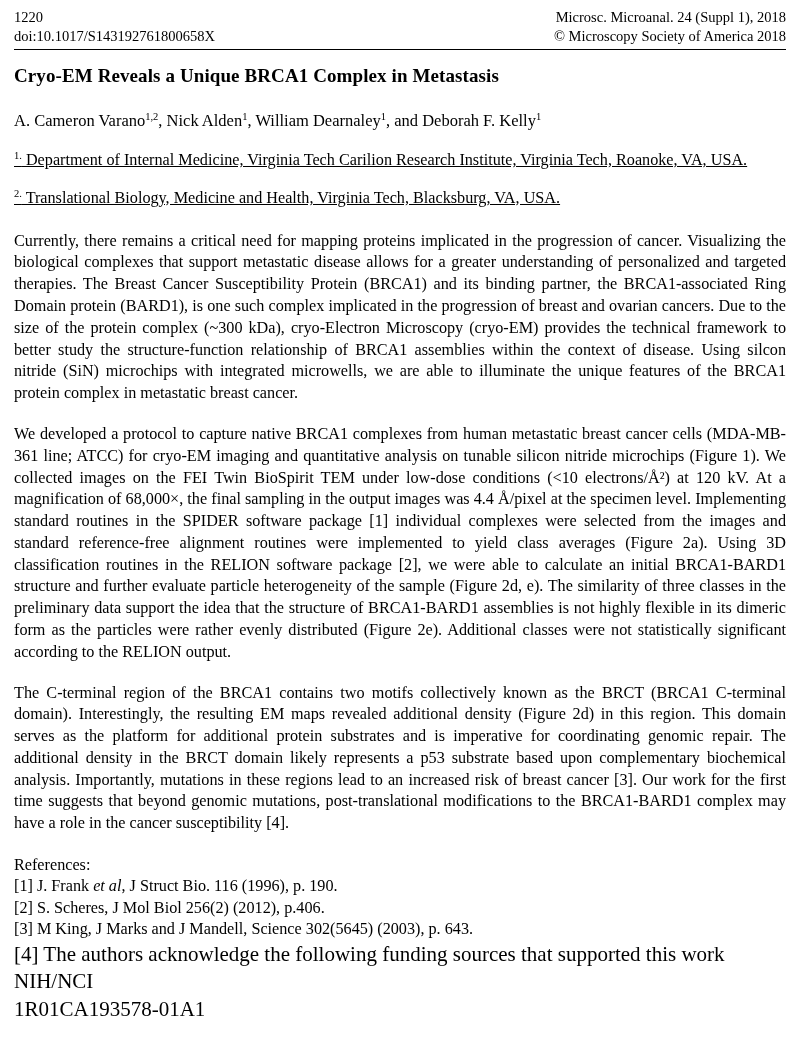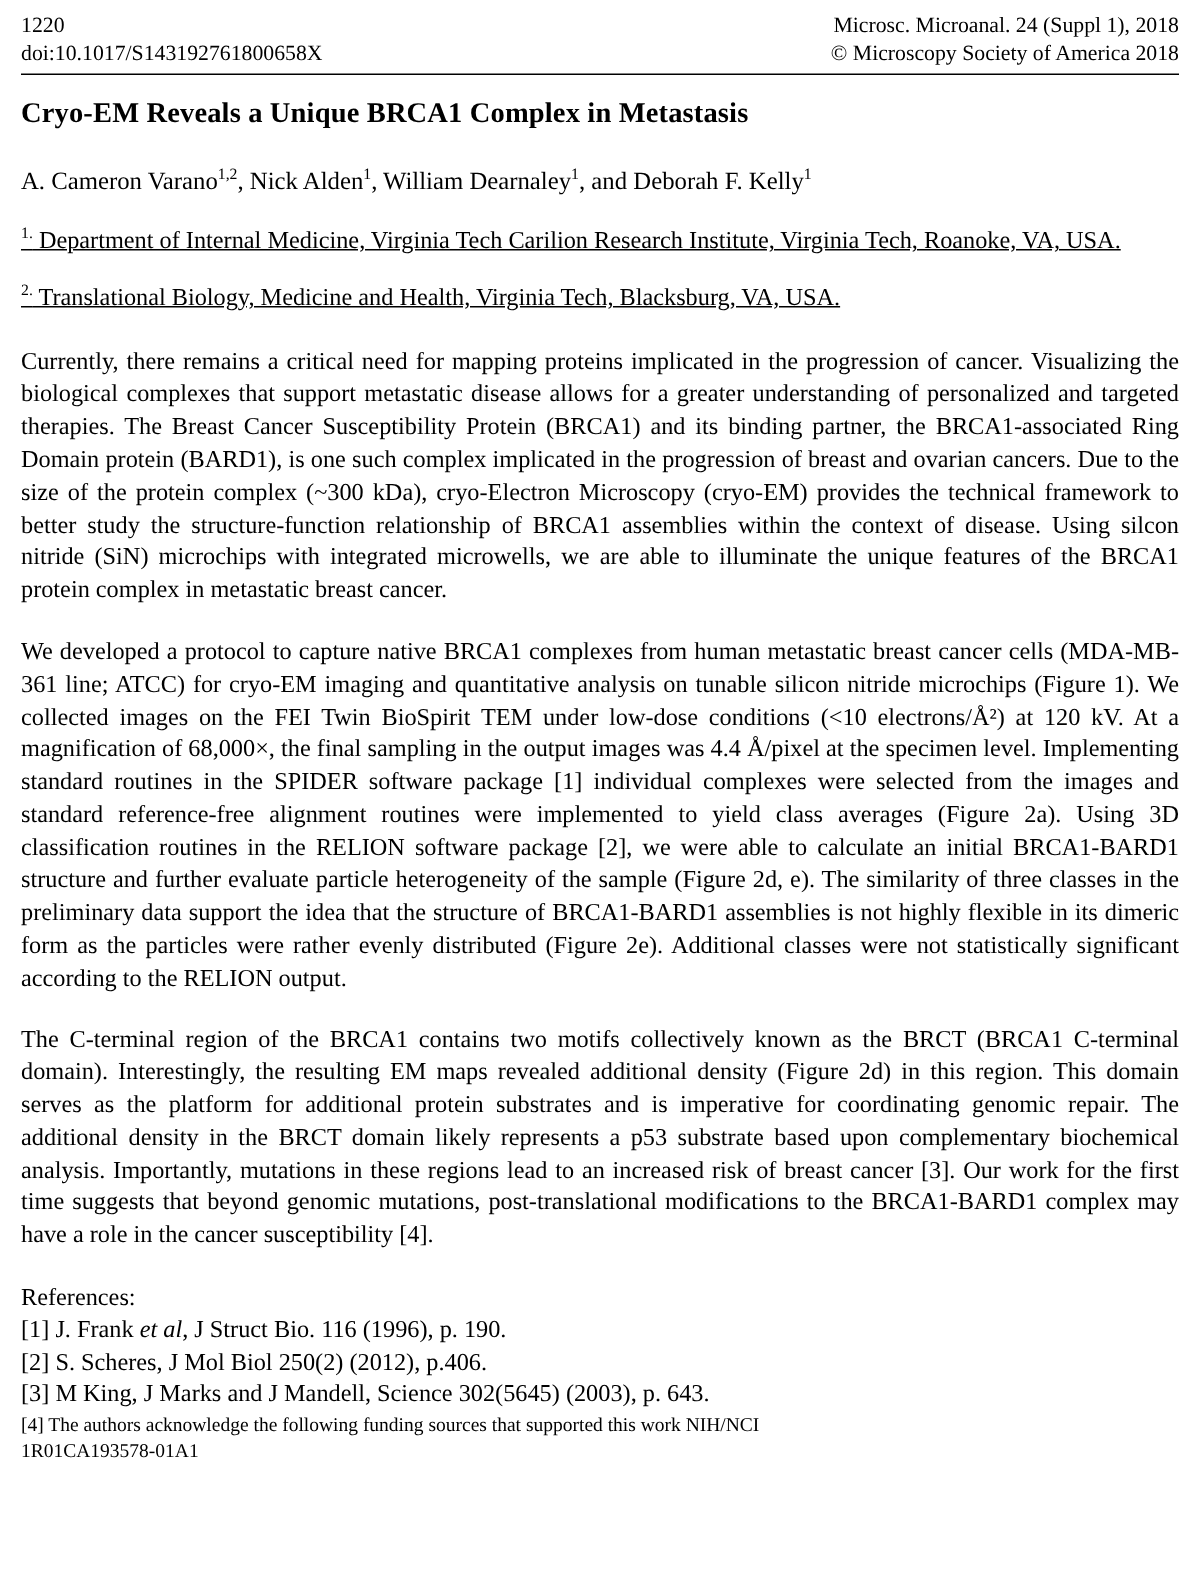--- a/index.html
+++ b/index.html
@@ -103,21 +103,21 @@
     margin: 0;
   }
   .refs i {
     font-style: italic;
     margin-top: 15px;
   }
   .refs b {
     font-weight: normal;
   }
   .grant {
-    font-size: 13px;
+    font-size: 21px;
     line-height: 1.32;
     margin: 0;
   }
 </style>
 </head>
 <body>
 
 <div class="page">
 
   <div class="runhead">
@@ -144,19 +144,19 @@
     <p class="affil"><sup>2.</sup><span> Translational Biology, Medicine and Health, Virginia Tech, Blacksburg, VA, USA.</span></p>
   </div>
 
   <p class="body-para first">Currently, there remains a critical need for mapping proteins implicated in the progression of cancer. Visualizing the biological complexes that support metastatic disease allows for a greater understanding of personalized and targeted therapies. The Breast Cancer Susceptibility Protein (BRCA1) and its binding partner, the BRCA1-associated Ring Domain protein (BARD1), is one such complex implicated in the progression of breast and ovarian cancers. Due to the size of the protein complex (~300 kDa), cryo-Electron Microscopy (cryo-EM) provides the technical framework to better study the structure-function relationship of BRCA1 assemblies within the context of disease. Using silcon nitride (SiN) microchips with integrated microwells, we are able to illuminate the unique features of the BRCA1 protein complex in metastatic breast cancer.</p>
   <p class="body-para">We developed a protocol to capture native BRCA1 complexes from human metastatic breast cancer cells (MDA-MB-361 line; ATCC) for cryo-EM imaging and quantitative analysis on tunable silicon nitride microchips (Figure 1). We collected images on the FEI Twin BioSpirit TEM under low-dose conditions (&lt;10 electrons/Å²) at 120 kV. At a magnification of 68,000×, the final sampling in the output images was 4.4 Å/pixel at the specimen level. Implementing standard routines in the SPIDER software package [1] individual complexes were selected from the images and standard reference-free alignment routines were implemented to yield class averages (Figure 2a). Using 3D classification routines in the RELION software package [2], we were able to calculate an initial BRCA1-BARD1 structure and further evaluate particle heterogeneity of the sample (Figure 2d, e). The similarity of three classes in the preliminary data support the idea that the structure of BRCA1-BARD1 assemblies is not highly flexible in its dimeric form as the particles were rather evenly distributed (Figure 2e). Additional classes were not statistically significant according to the RELION output.</p>
   <p class="body-para">The C-terminal region of the BRCA1 contains two motifs collectively known as the BRCT (BRCA1 C-terminal domain). Interestingly, the resulting EM maps revealed additional density (Figure 2d) in this region. This domain serves as the platform for additional protein substrates and is imperative for coordinating genomic repair. The additional density in the BRCT domain likely represents a p53 substrate based upon complementary biochemical analysis. Importantly, mutations in these regions lead to an increased risk of breast cancer [3]. Our work for the first time suggests that beyond genomic mutations, post-translational modifications to the BRCA1-BARD1 complex may have a role in the cancer susceptibility [4].</p>
 
   <div class="refs">
     <p class="ref ref-head">References:</p>
     <p class="ref"><span>[1] </span><span>J. Frank </span><i>et al</i><span>, J Struct Bio. </span><b>116</b><span> (1996), p. 190.</span></p>
-    <p class="ref"><span>[2] </span><span>S. Scheres, J Mol Biol </span><b>250(2)</b><span> (2012), p.406.</span></p>
+    <p class="ref"><span>[2] </span><span>S. Scheres, J Mol Biol </span><b>256(2)</b><span> (2012), p.406.</span></p>
     <p class="ref"><span>[3] </span><span>M King, J Marks and J Mandell, Science </span><b>302(5645)</b><span> (2003), p. 643.</span></p>
     <p class="grant">[4] The authors acknowledge the following funding sources that supported this work NIH/NCI</p>
     <p class="grant">1R01CA193578-01A1</p>
   </div>
 
 </div>
 
 </body></html>

